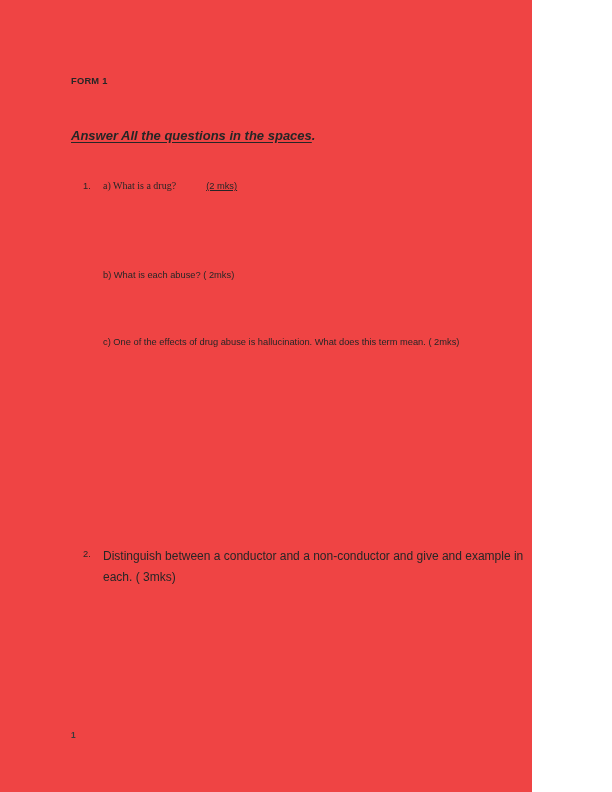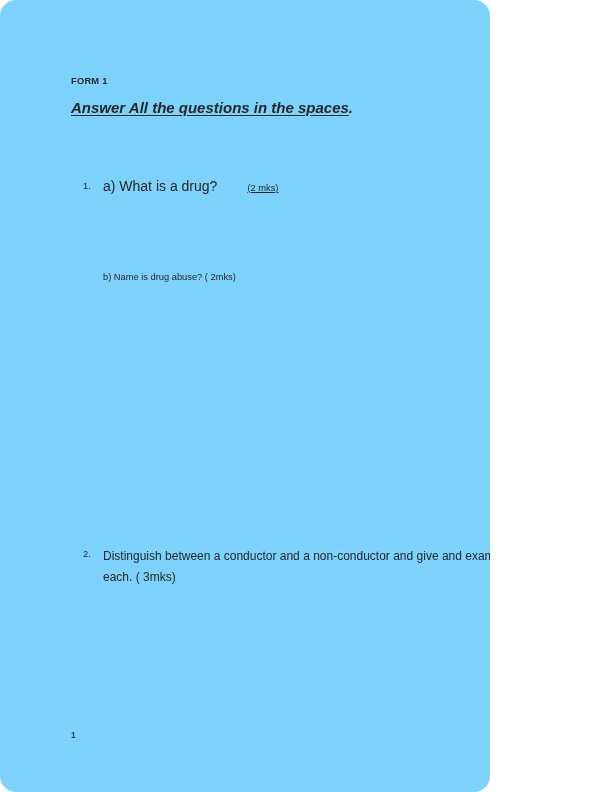--- a/index.html
+++ b/index.html
@@ -2,49 +2,49 @@
 <html><head>
 <meta charset="utf-8">
 <style>
   html, body {
     margin: 0;
     padding: 0;
     background: #ffffff;
   }
   .page {
     position: relative;
-    width: 490px;
+    width: 532px;
     height: 792px;
-    background: #7dd3fc;
+    background: #ef4444;
     font-family: "Liberation Sans", sans-serif;
     color: #262626;
     overflow: hidden;
-    border-radius: 16px;
   }
 
   
   .header {
     position: absolute;
     left: 71px;
     top: 68px;
     width: 470px;
   }
   .header-line {
     font-size: 9.3px;
     font-weight: bold;
     letter-spacing: 0.25px;
     line-height: 26.5px;
     white-space: nowrap;
   }
   .instruction {
-    font-size: 15px;
+    font-size: 13px;
     font-weight: bold;
     font-style: italic;
     line-height: 26.5px;
     white-space: nowrap;
+    margin-top: 28px;
   }
   .instruction .u {
     text-decoration: underline;
     text-underline-offset: 1.5px;
   }
 
   
   .qlist {
     position: absolute;
     left: 71px;
@@ -59,22 +59,23 @@
   }
   .q-num {
     position: absolute;
     left: 12px;
     top: 0;
     width: 18px;
     text-align: left;
     font-size: 9.3px;
   }
   .q-text {
-    font-size: 14px;
+    font-size: 10px;
     line-height: 16px;
+    font-family: Liberation Serif, serif;
   }
 
   
   .subpart {
     position: relative;
     padding-left: 32px;
     font-size: 9.3px;
     line-height: 16px;
     white-space: nowrap;
   }
@@ -125,25 +126,28 @@
   <div class="qlist">
 
     <div class="q-item">
       <span class="q-num">1.</span>
       <span class="q-text">a) What is a drug?</span><span class="marks-spacer"></span><span class="marks-inline">(2 mks)</span>
     </div>
 
     <div class="gap-1"></div>
 
     <div class="subpart">
-      <span>b)  Name is drug abuse? ( 2mks)</span>
+      <span>b)  What is each abuse? ( 2mks)</span>
     </div>
 
     <div class="gap-2"></div>
 
+    <div class="subpart">
+      <span>c) One of the effects of drug abuse is hallucination. What does this term mean. ( 2mks)</span>
+    </div>
 
     <div class="gap-3"></div>
 
 
     <div class="gap-4"></div>
 
   </div>
 
   <div class="q2-wrap">
     <div class="q-item">

